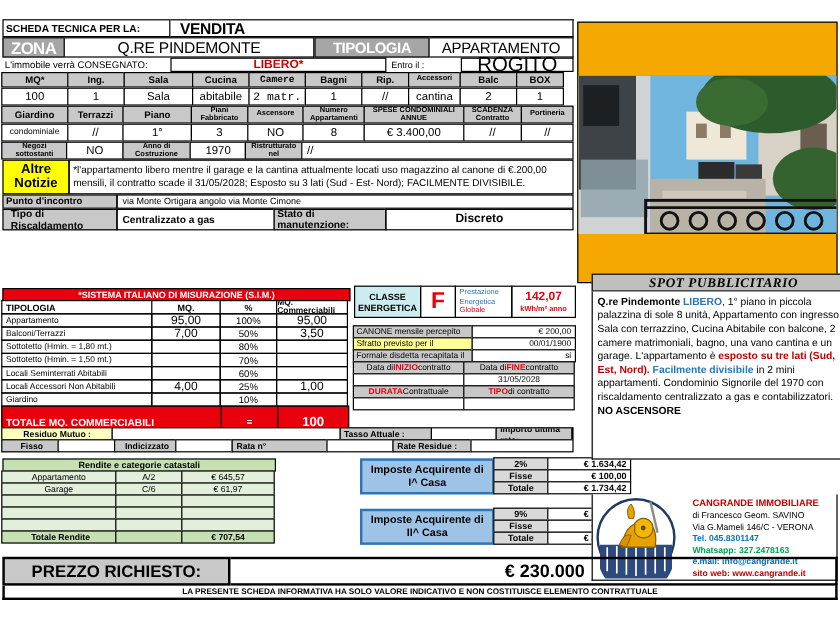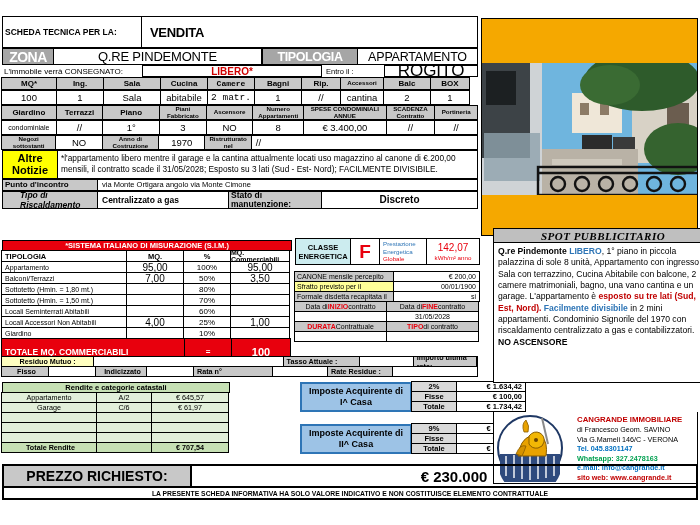--- a/index.html
+++ b/index.html
@@ -10,21 +10,21 @@
     font-family:"Liberation Sans", sans-serif;
     font-size:8px;
     color:#000;
     overflow:hidden;
   }
   .sheet { position:relative; width:700px; height:525px; }
   .hdr { background:#c8c8c8; font-weight:bold; }
 
   
   .top { position:absolute; left:2px; top:16px; width:476px; }
-  .row-scheda { display:flex; height:32px;text-align:center; }
+  .row-scheda { display:flex; height:15px;text-align:center; }
   .row-zona { display:flex; height:17px; }
   .row-cons { display:flex; height:12px; }
 
   .lbl-scheda { width:140px; background:#fff; border:1px solid #000; font-weight:bold;
                 font-size:8.5px; display:flex; align-items:center; padding-left:2px; }
   .val-vendita { flex:1; border:1px solid #000; border-left:0; font-weight:bold; font-size:13px;
                  display:flex; align-items:center; padding-left:8px; letter-spacing:-0.3px;}
 
   .tag-zona { width:52px; background:#a6a6a6; color:#fff; font-weight:bold; font-size:14px;
               display:flex; align-items:center; justify-content:center; border:1px solid #000;
@@ -92,21 +92,21 @@
             line-height:1.38; white-space:normal; text-align:left; }
 
   .pi { display:flex; height:12px; }
   .pi-lbl { width:96px; border:1px solid #000; background:#c8c8c8; font-weight:bold; font-size:8px;
             display:flex; align-items:center; padding-left:2px;}
   .pi-val { flex:1; border:1px solid #000; margin-left:-1px; font-size:7.5px;
             display:flex; align-items:center; padding-left:4px;}
 
   .tr2 { display:flex; height:18px; }
   .tr2-lbl { width:96px; border:1px solid #000; background:#c8c8c8; font-weight:bold; font-size:8.5px;
-             display:flex; align-items:center; padding-left:17px;font-style:italic;}
+             display:flex; align-items:center; padding-left:6px;}
   .tr2-val { width:132px; border:1px solid #000; margin-left:-1px; font-weight:bold; font-size:8.5px;
              display:flex; align-items:center; padding-left:4px;}
   .tr2-lbl2{ width:94px; border:1px solid #000; margin-left:-1px; background:#c8c8c8; font-weight:bold;
              font-size:8.5px; display:flex; flex-direction:column; align-items:flex-start;
              justify-content:center; padding-left:2px; line-height:1.1;}
   .tr2-val2{ flex:1; border:1px solid #000; margin-left:-1px; font-weight:bold; font-size:10px;
              display:flex; align-items:center; justify-content:center;}
 
   
   .sim { position:absolute; left:2px; top:240px; width:290px; }
@@ -167,21 +167,21 @@
   .ene-top { display:flex; height:27px; }
   .ene-cl { width:56px; background:#ccecef; border:1px solid #000; font-weight:bold; font-size:7.5px;
             display:flex; flex-direction:column; align-items:center; justify-content:center; line-height:1.2;}
   .ene-f  { width:30px; border:1px solid #000; margin-left:-1px; color:#e8000d; font-weight:bold;
             font-size:19px; display:flex; align-items:center; justify-content:center;}
   .ene-pe { width:48px; border:1px solid #000; margin-left:-1px; color:#2e75b6; font-size:6.2px;
             display:flex; flex-direction:column; align-items:flex-start; justify-content:center;
             padding-left:3px; line-height:1.25;}
   .ene-pe i { font-style:normal; }
   .ene-pe .g { color:#e8000d; }
-  .ene-val{ flex:1; border:1px solid #000; margin-left:-1px; color:#e8000d; font-weight:normal;
+  .ene-val{ flex:1; border:1px solid #000; margin-left:-1px; color:#e8000d; font-weight:bold;
             display:flex; flex-direction:column; align-items:center; justify-content:center; line-height:1.2;}
   .ene-val .n { font-size:10px; }
   .ene-val .u { font-size:6.2px; }
 
   .con { position:absolute; left:295px; top:272px; width:185px; }
   .con-row { display:flex; }
   .con-row > div { border:1px solid #000; margin-left:-1px; margin-top:-1px; height:11px;
                    display:flex; align-items:center; font-size:7px; overflow:hidden;}
   .cc1 { width:100px; background:#c8c8c8; padding-left:2px; }
   .cc1y{ width:100px; background:#ffff99; padding-left:2px; }

